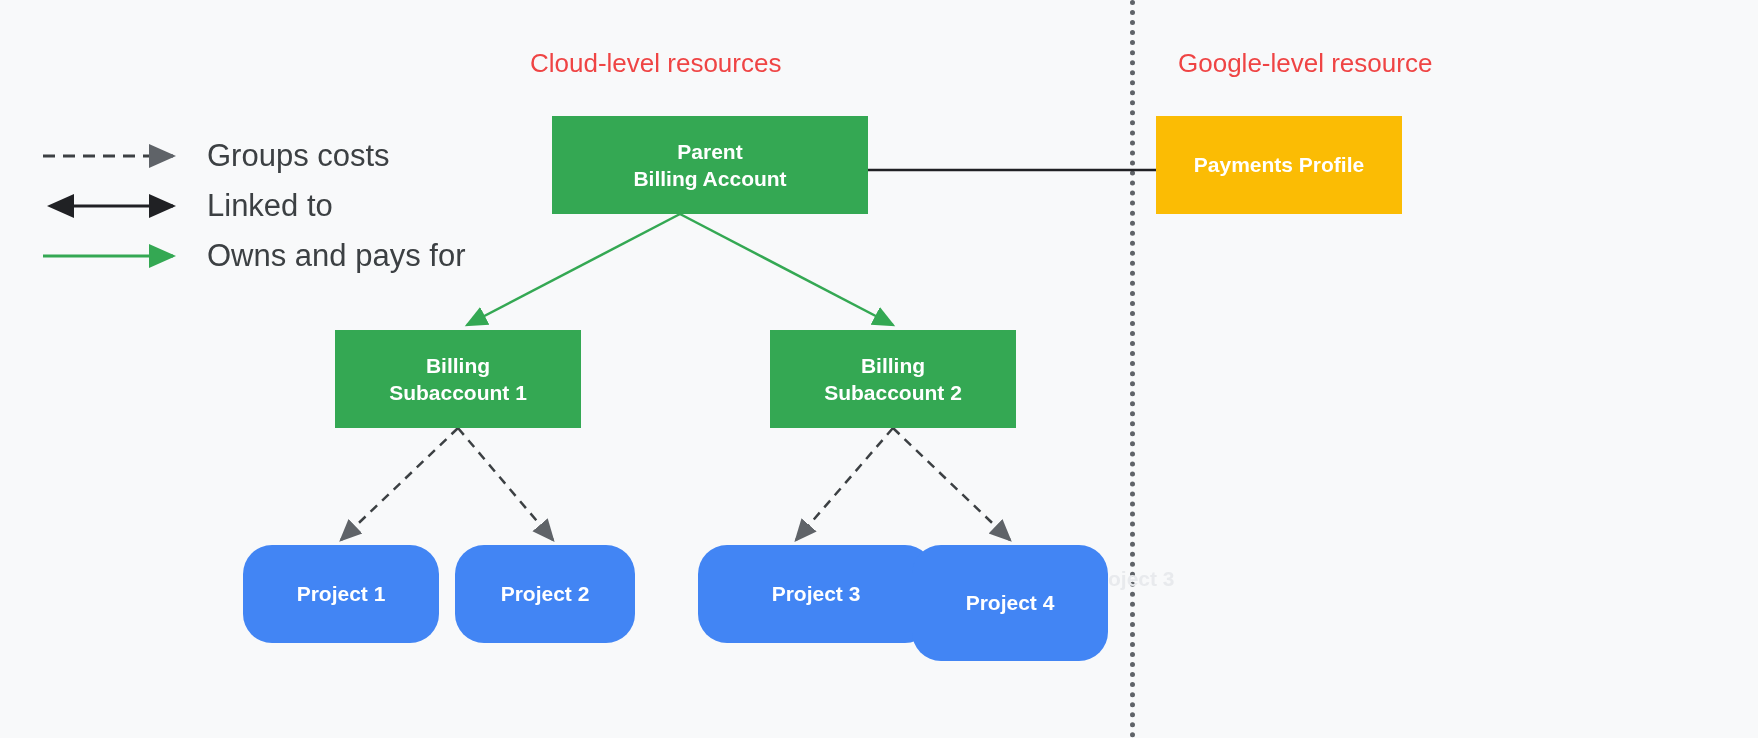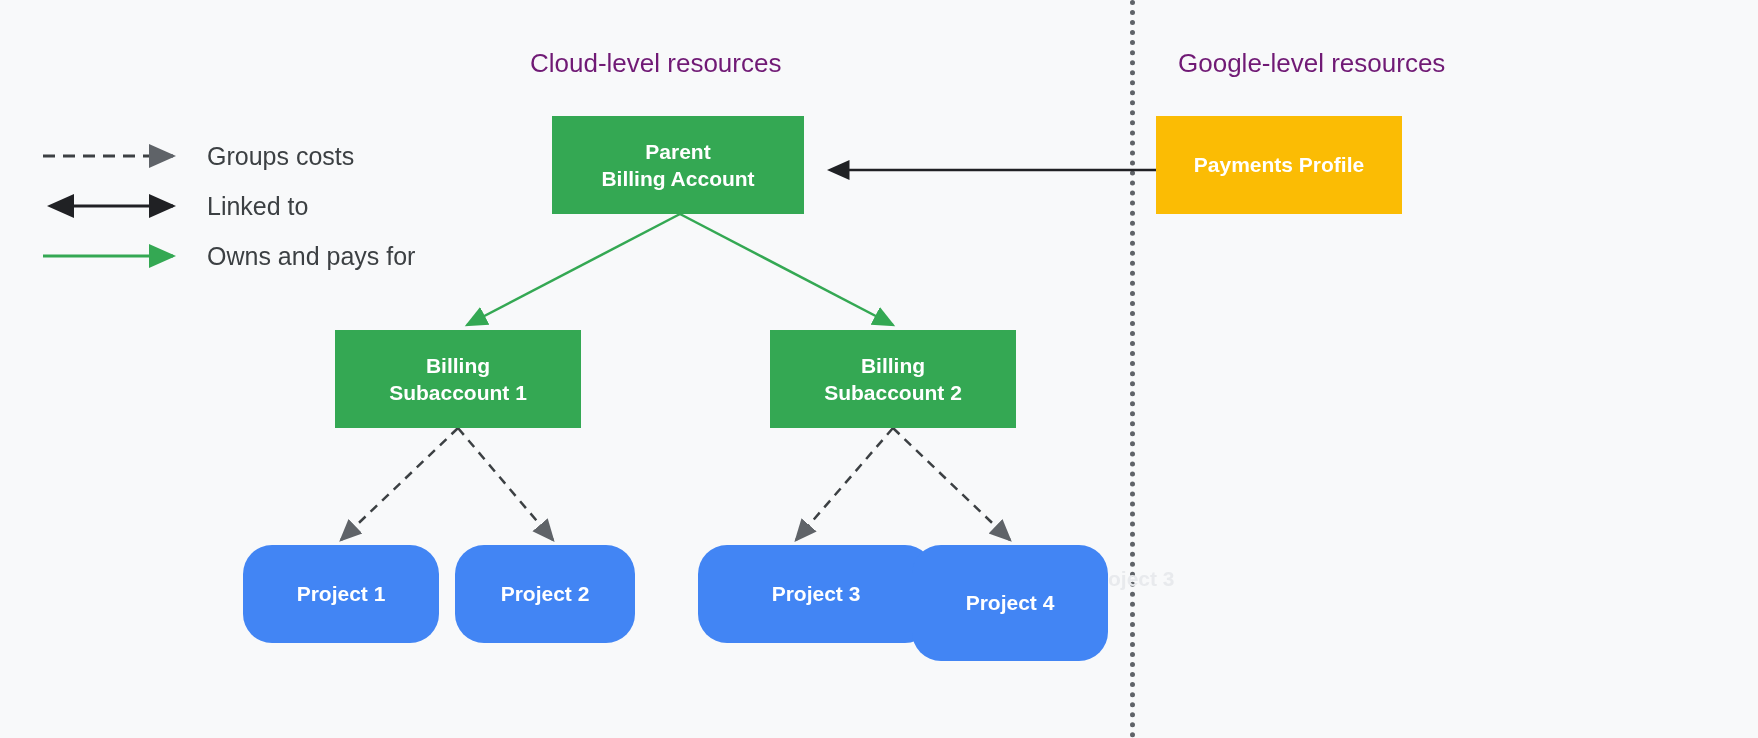--- a/index.html
+++ b/index.html
@@ -11,21 +11,21 @@
       width: 1758px;
       height: 738px;
       background: #f8f9fa;
       font-family: 'Google Sans', Arial, sans-serif;
       position: relative;
       overflow: hidden;
     }
     .section-header {
       position: absolute;
       font-size: 26px;
-      color: #701a75;
+      color: #ef4444;
       font-weight: 400;
     }
     .box {
       position: absolute;
       display: flex;
       align-items: center;
       justify-content: center;
       text-align: center;
       color: #fff;
       font-weight: 600;
@@ -55,21 +55,21 @@
       height: 32px;
     }
     .legend-line {
       width: 140px;
       position: relative;
       height: 24px;
       display: flex;
       align-items: center;
     }
     .legend-label {
-      font-size: 25px;
+      font-size: 31px;
       color: #3c4043;
       margin-left: 24px;
       font-weight: 400;
     }
     .divider {
       position: absolute;
       left: 1130px;
       top: 0;
       height: 738px;
       border-left: 5px dotted #5f6368;
@@ -86,21 +86,21 @@
       left: 0;
       width: 1758px;
       height: 738px;
       pointer-events: none;
     }
   </style>
 </head>
 <body>
 
 <div class="section-header" style="left:530px; top:48px;">Cloud-level resources</div>
-<div class="section-header" style="left:1178px; top:48px;">Google-level resources</div>
+<div class="section-header" style="left:1178px; top:48px;">Google-level resource</div>
 
 <div class="divider"></div>
 
 <div class="legend">
   <div class="legend-row">
     <div class="legend-line">
       <svg width="150" height="24">
         <defs>
           <marker id="leg-arrow-gray" markerWidth="10" markerHeight="10" refX="8" refY="5" orient="auto">
             <path d="M0,1 L9,5 L0,9 Z" fill="#5f6368"></path>
@@ -166,21 +166,21 @@
 
   <line x1="458" y1="428" x2="341" y2="540" stroke="#3c4043" stroke-width="2.5" stroke-dasharray="9,7" marker-end="url(#arrow-gray)"></line>
 
   <line x1="458" y1="428" x2="553" y2="540" stroke="#3c4043" stroke-width="2.5" stroke-dasharray="9,7" marker-end="url(#arrow-gray)"></line>
 
   <line x1="893" y1="428" x2="796" y2="540" stroke="#3c4043" stroke-width="2.5" stroke-dasharray="9,7" marker-end="url(#arrow-gray)"></line>
 
   <line x1="893" y1="428" x2="1010" y2="540" stroke="#3c4043" stroke-width="2.5" stroke-dasharray="9,7" marker-end="url(#arrow-gray)"></line>
 </svg>
 
-<div class="box box-green" style="left:552px; top:116px; width:252px; height:98px;">Parent
+<div class="box box-green" style="left:552px; top:116px; width:316px; height:98px;">Parent
 Billing Account</div>
 
 <div class="box box-green" style="left:335px; top:330px; width:246px; height:98px;">Billing
 Subaccount 1</div>
 
 <div class="box box-green" style="left:770px; top:330px; width:246px; height:98px;">Billing
 Subaccount 2</div>
 
 <div class="box box-blue" style="left:243px; top:545px; width:196px; height:98px;">Project 1</div>
 

